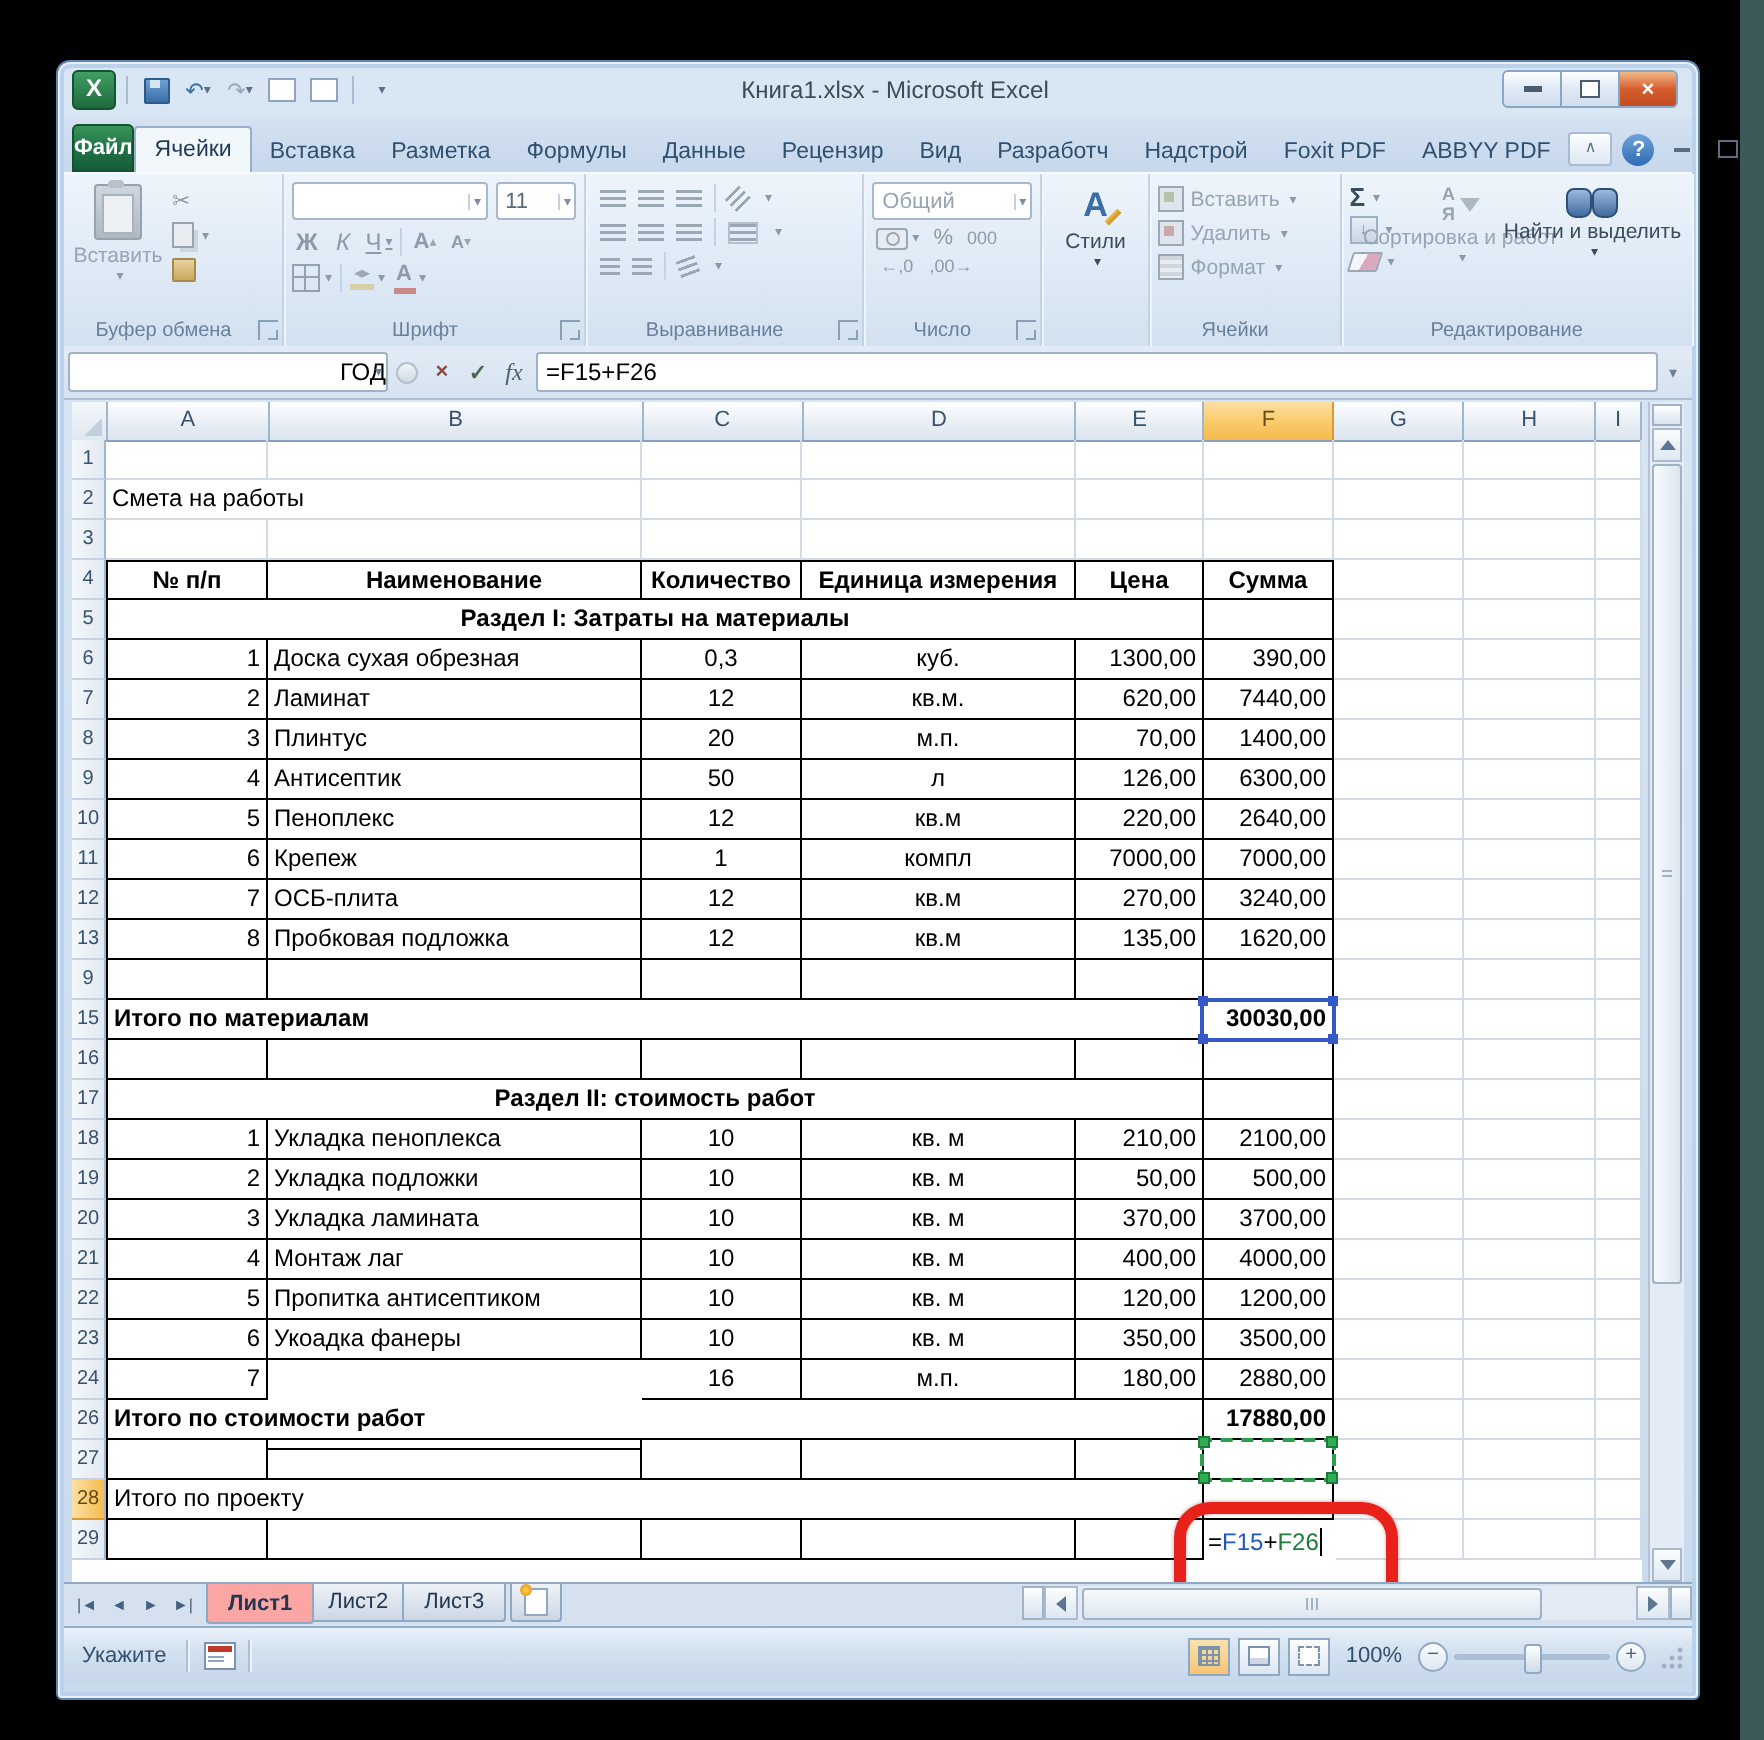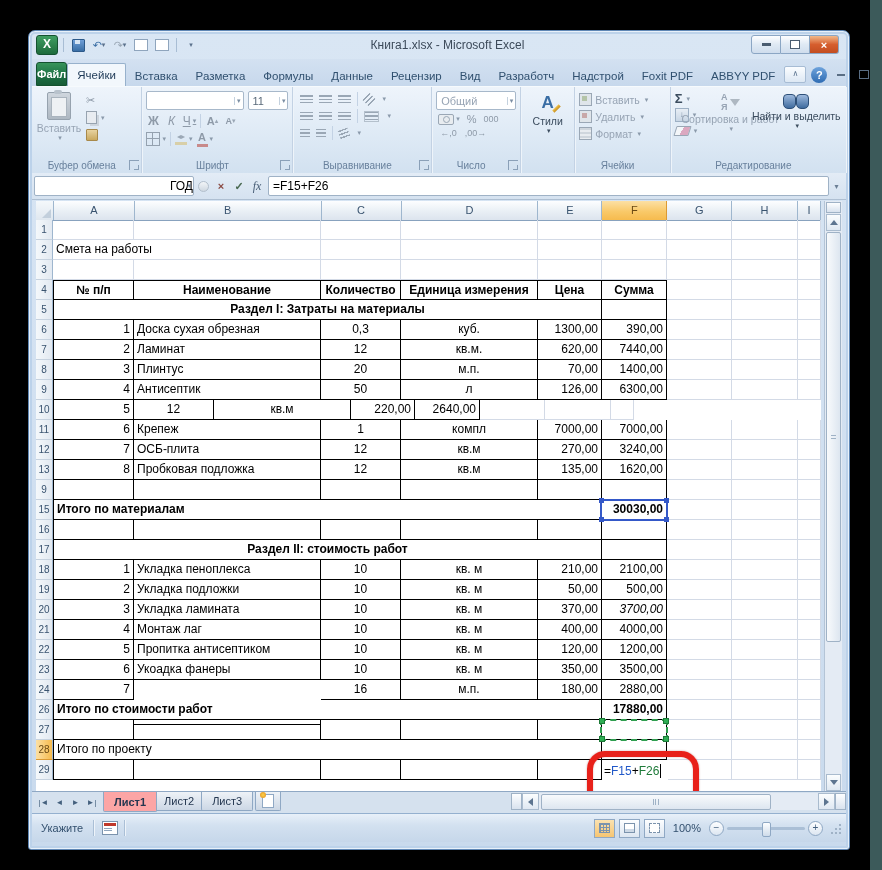--- a/index.html
+++ b/index.html
@@ -650,20 +650,21 @@
           <div class="c t al-c" style="width: 137px;">л</div>
           <div class="c t al-r" style="width: 64px;">126,00</div>
           <div class="c t al-r" style="width: 65px;">6300,00</div>
           <div class="c g" style="width: 65px;"></div>
           <div class="c g" style="width: 66px;"></div>
           <div class="c g" style="width: 23px;"></div>
         </div>
         <div class="grow">
           <div class="rowhdr">10</div>
           <div class="c t al-r left" style="width: 81px;">5</div>
+          <div class="c t al-l" style="width: 187px;">Пеноплекс</div>
           <div class="c t al-c" style="width: 80px;">12</div>
           <div class="c t al-c" style="width: 137px;">кв.м</div>
           <div class="c t al-r" style="width: 64px;">220,00</div>
           <div class="c t al-r" style="width: 65px;">2640,00</div>
           <div class="c g" style="width: 65px;"></div>
           <div class="c g" style="width: 66px;"></div>
           <div class="c g" style="width: 23px;"></div>
         </div>
         <div class="grow">
           <div class="rowhdr">11</div>
@@ -765,21 +766,21 @@
           <div class="c g" style="width: 66px;"></div>
           <div class="c g" style="width: 23px;"></div>
         </div>
         <div class="grow">
           <div class="rowhdr">20</div>
           <div class="c t al-r left" style="width: 81px;">3</div>
           <div class="c t al-l" style="width: 187px;">Укладка  ламината</div>
           <div class="c t al-c" style="width: 80px;">10</div>
           <div class="c t al-c" style="width: 137px;">кв. м</div>
           <div class="c t al-r" style="width: 64px;">370,00</div>
-          <div class="c t al-r" style="width: 65px; font-style: italic;">3700,00</div>
+          <div class="c t al-r" style="width: 65px;">3700,00</div>
           <div class="c g" style="width: 65px;"></div>
           <div class="c g" style="width: 66px;"></div>
           <div class="c g" style="width: 23px;"></div>
         </div>
         <div class="grow">
           <div class="rowhdr">21</div>
           <div class="c t al-r left" style="width: 81px;">4</div>
           <div class="c t al-l" style="width: 187px;">Монтаж лаг</div>
           <div class="c t al-c" style="width: 80px;">10</div>
           <div class="c t al-c" style="width: 137px;">кв. м</div>

